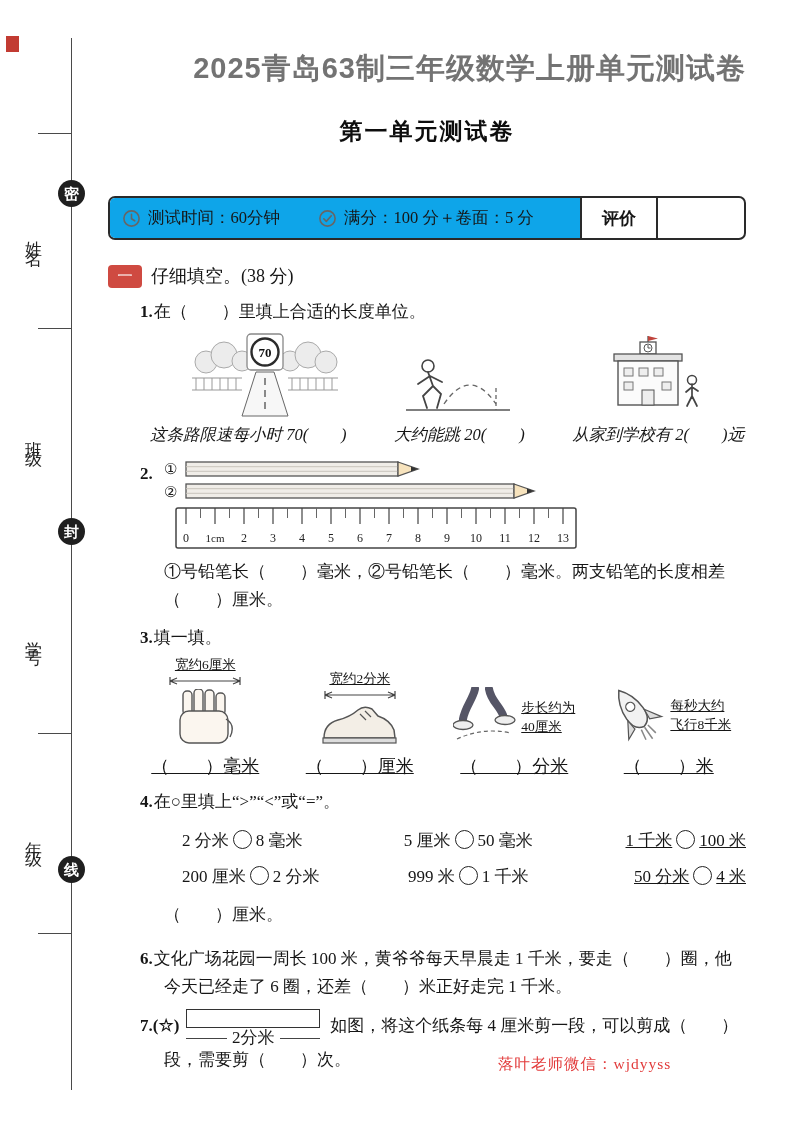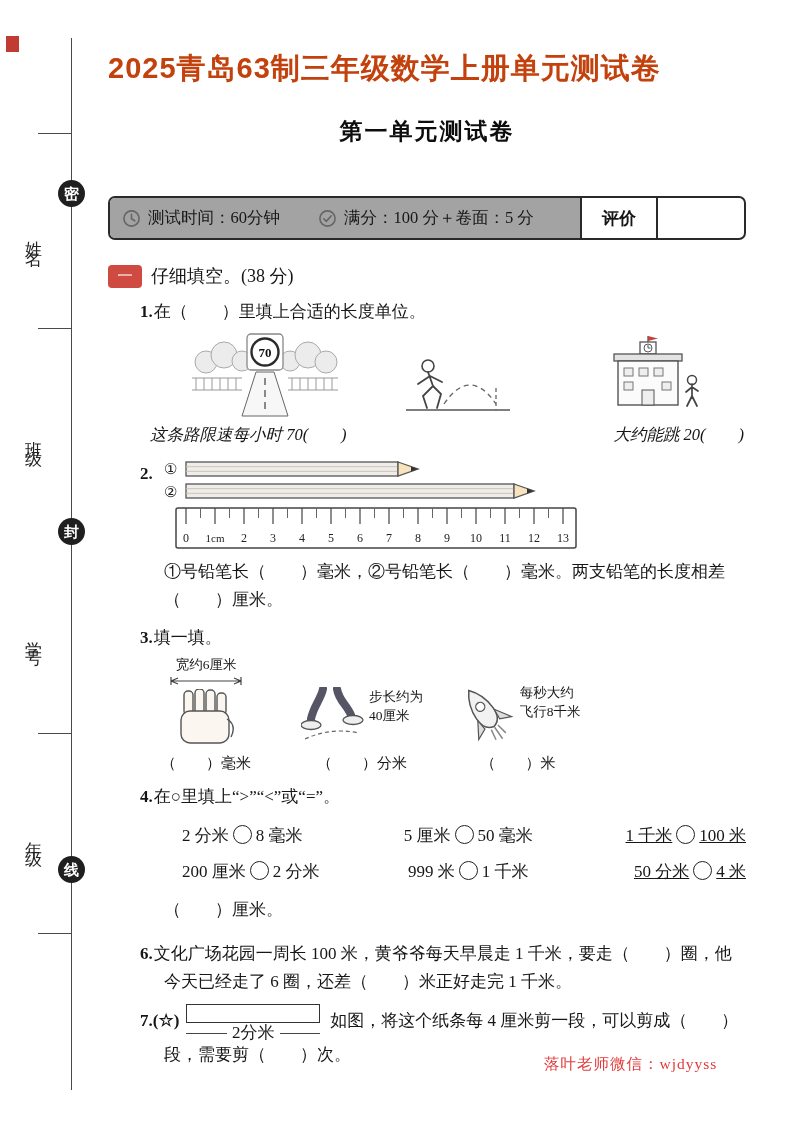--- a/index.html
+++ b/index.html
@@ -11,25 +11,25 @@
   .margin-line{position:absolute;left:71px;top:38px;height:1052px;border-left:1.5px solid #4a4a4a;}
   .margin-tick{position:absolute;left:38px;width:34px;border-top:1.5px solid #4a4a4a;}
   .seal-badge{position:absolute;left:58px;width:27px;height:27px;background:#1f1f1f;color:#fff;
               border-radius:50%;text-align:center;line-height:27px;font-size:15px;font-weight:bold;
               font-family:"Liberation Sans","DejaVu Sans",sans-serif;}
   .margin-field{position:absolute;left:22px;writing-mode:vertical-rl;letter-spacing:9px;
                 font-size:17px;color:#222;}
 
   
   .content{position:absolute;left:108px;top:0;width:638px;}
-  .title{margin:50px 0 0;text-align:left;font:900 29px/36px "Liberation Sans","DejaVu Sans",sans-serif;letter-spacing:1px;color:#c2410c;}
+  .title{margin:50px 0 0;text-align:right;font:900 29px/36px "Liberation Sans","DejaVu Sans",sans-serif;letter-spacing:1px;color:#737373;}
   .subtitle{margin:30px 0 0;text-align:center;font:800 23px/30px "Liberation Sans","DejaVu Sans",sans-serif;letter-spacing:2px;color:#0d0d0d;}
 
   .info-bar{margin-top:50px;height:40px;border:2px solid #2a2a2a;border-radius:7px;display:flex;overflow:hidden;background:#fff;}
-  .info-left{flex:1;background:#a3a3a3;display:flex;align-items:center;padding:0 12px;font-size:16.5px;gap:7px;}
+  .info-left{flex:1;background:#0ea5e9;display:flex;align-items:center;padding:0 12px;font-size:16.5px;gap:7px;}
   .info-gap{width:24px;}
   .info-eval{width:74px;border-left:2px solid #2a2a2a;border-right:2px solid #2a2a2a;display:flex;align-items:center;justify-content:center;font-weight:bold;font-size:17px;}
   .info-blank{width:86px;}
 
   .sec-head{margin-top:24px;display:flex;align-items:center;gap:9px;}
   .sec-tab{min-width:34px;height:23px;background:#cf4a41;color:#fff;border-radius:4px;
            display:flex;align-items:center;justify-content:center;font-size:15.5px;
            font-family:"Liberation Sans","DejaVu Sans",sans-serif;}
   .sec-title{font-size:18px;}
 
@@ -41,39 +41,39 @@
   .q1-figs{display:flex;align-items:flex-end;margin:6px 0 0 32px;}
   .fig-road{margin-left:50px;}
   .fig-jump{margin-left:64px;}
   .fig-school{margin-left:100px;}
   .q1-captions{display:flex;justify-content:space-between;margin:4px 2px 0 42px;font-size:16.5px;line-height:26px;white-space:nowrap;font-style:italic;}
 
   .q2-wrap{display:flex;margin-top:12px;align-items:flex-start;}
   .q2-svg{margin-left:2px;}
   .q2-lines{margin-top:4px;}
 
-  .q3-row{display:flex;margin:4px 0 0 20px;}
+  .q3-row{display:flex;margin:4px 0 0 20px;text-decoration:underline;}
   .q3-item{width:156px;display:flex;flex-direction:column;align-items:center;justify-content:flex-end;gap:3px;}
-  .q3-pair{display:flex;gap:4px;}
+  .q3-pair{display:flex;align-items:center;gap:4px;}
   .q3-sidelabel{font-size:13.5px;line-height:19px;white-space:nowrap;}
   .measure-label{font-size:13.5px;line-height:17px;}
-  .q3-ans{font-size:15px;margin-top:4px;}
+  .q3-ans{font-size:18px;margin-top:4px;}
 
   .q4-row{display:flex;margin:13px 0 13px 32px;padding-left:10px;font-size:17px;white-space:nowrap;}
   .q4-cell{width:203px;margin-left:32px;}
   .q4-cell:last-child{width:auto;text-decoration:underline;}
   .cmp-circle{display:inline-block;width:17px;height:17px;border:1.6px solid #222;border-radius:50%;vertical-align:-3px;margin:0 4px;}
 
   .strip-box{display:inline-block;vertical-align:middle;margin:0 10px 0 6px;}
   .strip-rect{width:132px;height:17px;border:1.6px solid #333;background:#fff;}
   .strip-measure{display:flex;align-items:center;font-size:17px;margin-top:2px;line-height:16px;}
   .m-line{flex:1;border-top:1.2px solid #444;}
   .m-text{padding:0 5px;}
 
-  .footer{position:absolute;left:544px;top:1054px;font-size:15.5px;color:#e23b3b;letter-spacing:1px;}
+  .footer{position:absolute;left:498px;top:1054px;font-size:15.5px;color:#e23b3b;letter-spacing:1px;}
 
   svg{display:block;}
 </style>
 </head>
 <body>
 
 <div class="page">
 
   <div class="corner-mark"></div>
 
@@ -157,20 +157,21 @@
         <rect x="12" y="48" width="9" height="8" fill="#eee" stroke="#777"></rect>
           <rect x="50" y="48" width="9" height="8" fill="#eee" stroke="#777"></rect>
         <rect x="30" y="56" width="12" height="15" fill="#eee" stroke="#555"></rect>
         <circle cx="80" cy="46" r="4.5" fill="#fff" stroke="#444" stroke-width="1.5"></circle>
         <path d="M80 50V62M80 53L74 58M80 53L86 57M80 62L75 72M80 62L85 72" stroke="#444" stroke-width="1.7" fill="none" stroke-linecap="round"></path>
       </svg>
     </div>
     <div class="q1-captions">
       <span>这条路限速每小时 70(　　)</span>
       <span>大约能跳 20(　　)</span>
+      <span>从家到学校有 2(　　)远</span>
     </div>
 
     <div class="q q2-wrap">
       <b class="qnum">2.</b>
       <svg class="q2-svg" width="440" height="94" viewBox="0 0 440 94">
         <text x="8" y="14" font-size="15" fill="#222">①</text>
         <rect x="30" y="2" width="212" height="14" fill="#f0ede8" stroke="#555" stroke-width="1.3"></rect>
         <path d="M30 6.7H242M30 11.3H242" stroke="#c9c4bc" stroke-width="1"></path>
         <polygon points="242,2 262,9 242,16" fill="#f7e3bd" stroke="#555" stroke-width="1.3"></polygon>
         <polygon points="255,6.4 262,9 255,11.6" fill="#333"></polygon>
@@ -216,20 +217,32 @@
           <rect x="9" y="2" width="9" height="24" rx="4" fill="#fbf6ef" stroke="#555" stroke-width="1.4"></rect>
           <rect x="20" y="0" width="9" height="26" rx="4" fill="#fbf6ef" stroke="#555" stroke-width="1.4"></rect>
           <rect x="31" y="1" width="9" height="25" rx="4" fill="#fbf6ef" stroke="#555" stroke-width="1.4"></rect>
           <rect x="42" y="4" width="9" height="22" rx="4" fill="#fbf6ef" stroke="#555" stroke-width="1.4"></rect>
           <rect x="6" y="22" width="48" height="32" rx="9" fill="#fbf6ef" stroke="#555" stroke-width="1.4"></rect>
           <path d="M52 30Q62 36 56 48" fill="none" stroke="#555" stroke-width="1.4"></path>
         </svg>
         <div class="q3-ans">（　　）毫米</div>
       </div>
       <div class="q3-item">
+        <div class="measure-label">宽约2分米</div>
+        <svg width="74" height="10" viewBox="0 0 74 10">
+          <path d="M2 1v8M72 1v8M2 5h70M2 5l7-3M2 5l7 3M72 5l-7-3M72 5l-7 3" stroke="#444" stroke-width="1.2" fill="none"></path>
+        </svg>
+        <svg width="80" height="44" viewBox="0 0 80 44">
+          <path d="M4 35Q4 21 18 17Q30 14 38 7Q44 2 52 6L58 13Q70 17 74 27L75 35Z" fill="#f3eee6" stroke="#555" stroke-width="1.5"></path>
+          <path d="M40 11l6 6M45 8l6 6" stroke="#555" stroke-width="1.2"></path>
+          <rect x="3" y="35" width="73" height="5" fill="#ddd" stroke="#555" stroke-width="1.2"></rect>
+        </svg>
+        <div class="q3-ans">（　　）厘米</div>
+      </div>
+      <div class="q3-item">
         <div class="q3-pair">
           <svg width="64" height="60" viewBox="0 0 64 60">
             <path d="M22 2C20 12 12 20 10 32" stroke="#556" stroke-width="8" fill="none" stroke-linecap="round"></path>
             <path d="M36 2C38 14 46 18 50 28" stroke="#556" stroke-width="8" fill="none" stroke-linecap="round"></path>
             <ellipse cx="10" cy="38" rx="10" ry="4.5" fill="#eee" stroke="#555" stroke-width="1.3"></ellipse>
             <ellipse cx="52" cy="33" rx="10" ry="4.5" fill="#eee" stroke="#555" stroke-width="1.3"></ellipse>
             <path d="M4 52Q30 40 58 46" stroke="#666" stroke-width="1.2" fill="none" stroke-dasharray="4 3"></path>
           </svg>
           <div class="q3-sidelabel">
             <div>步长约为</div>

